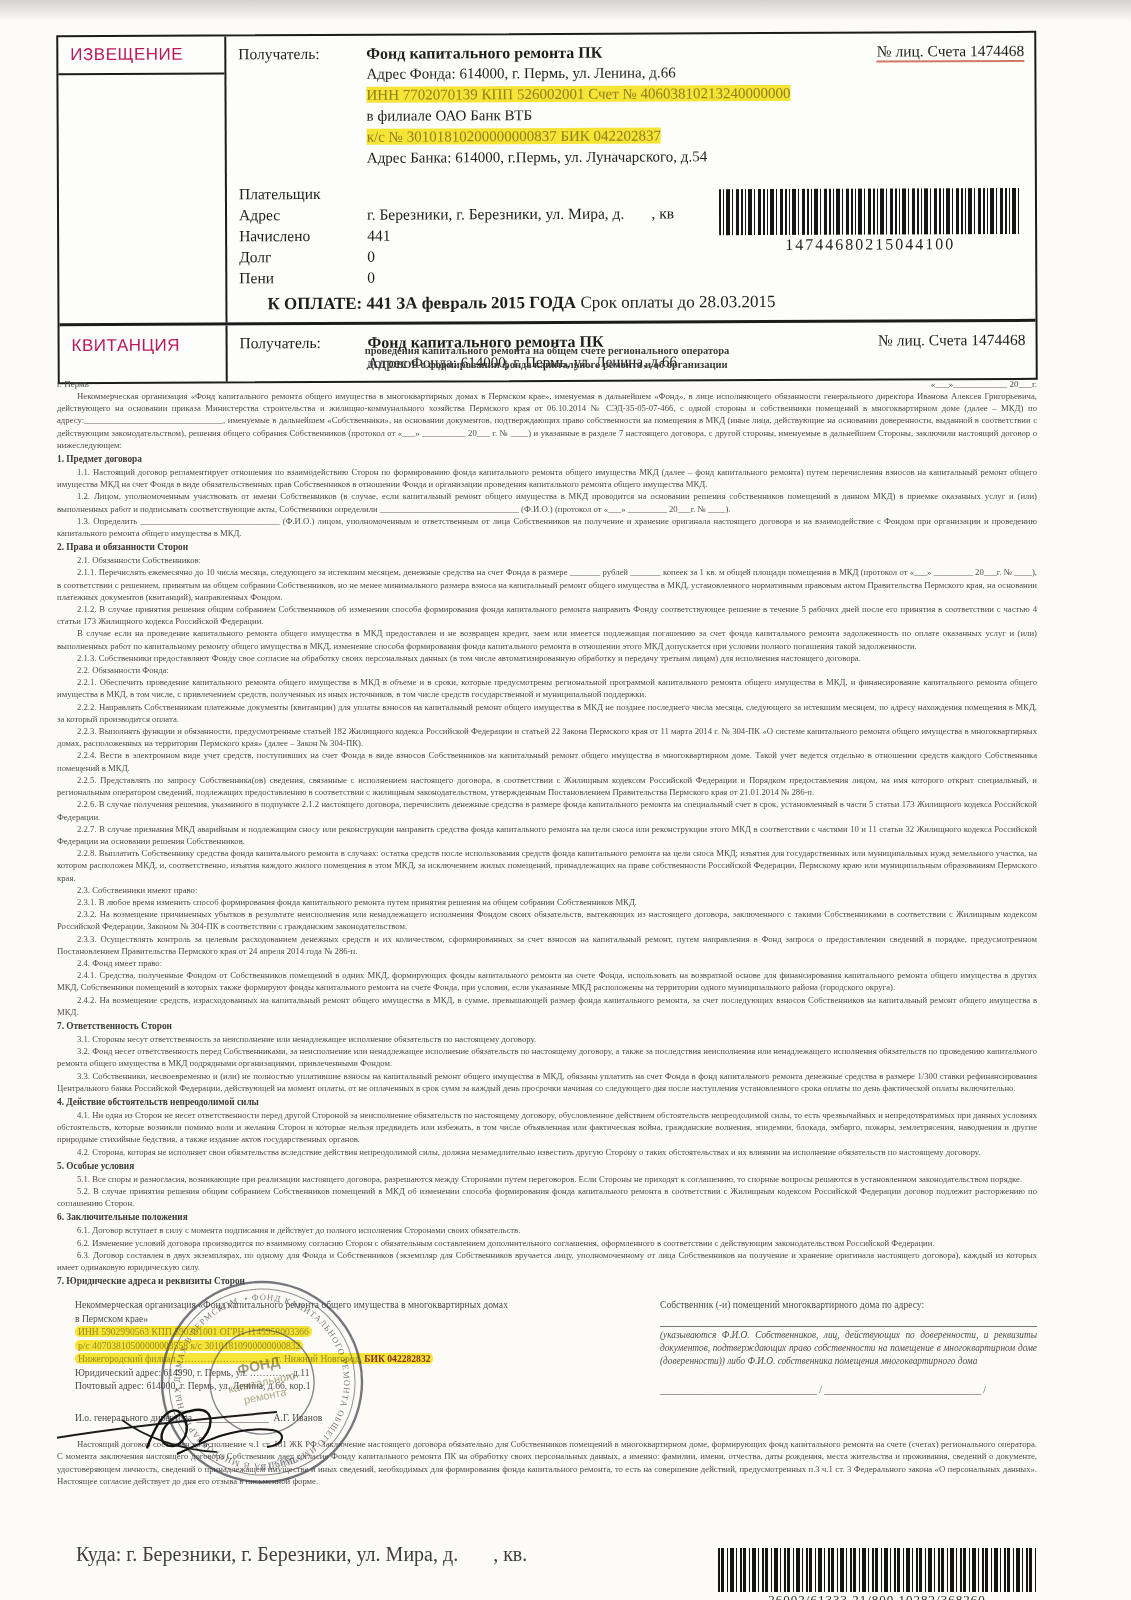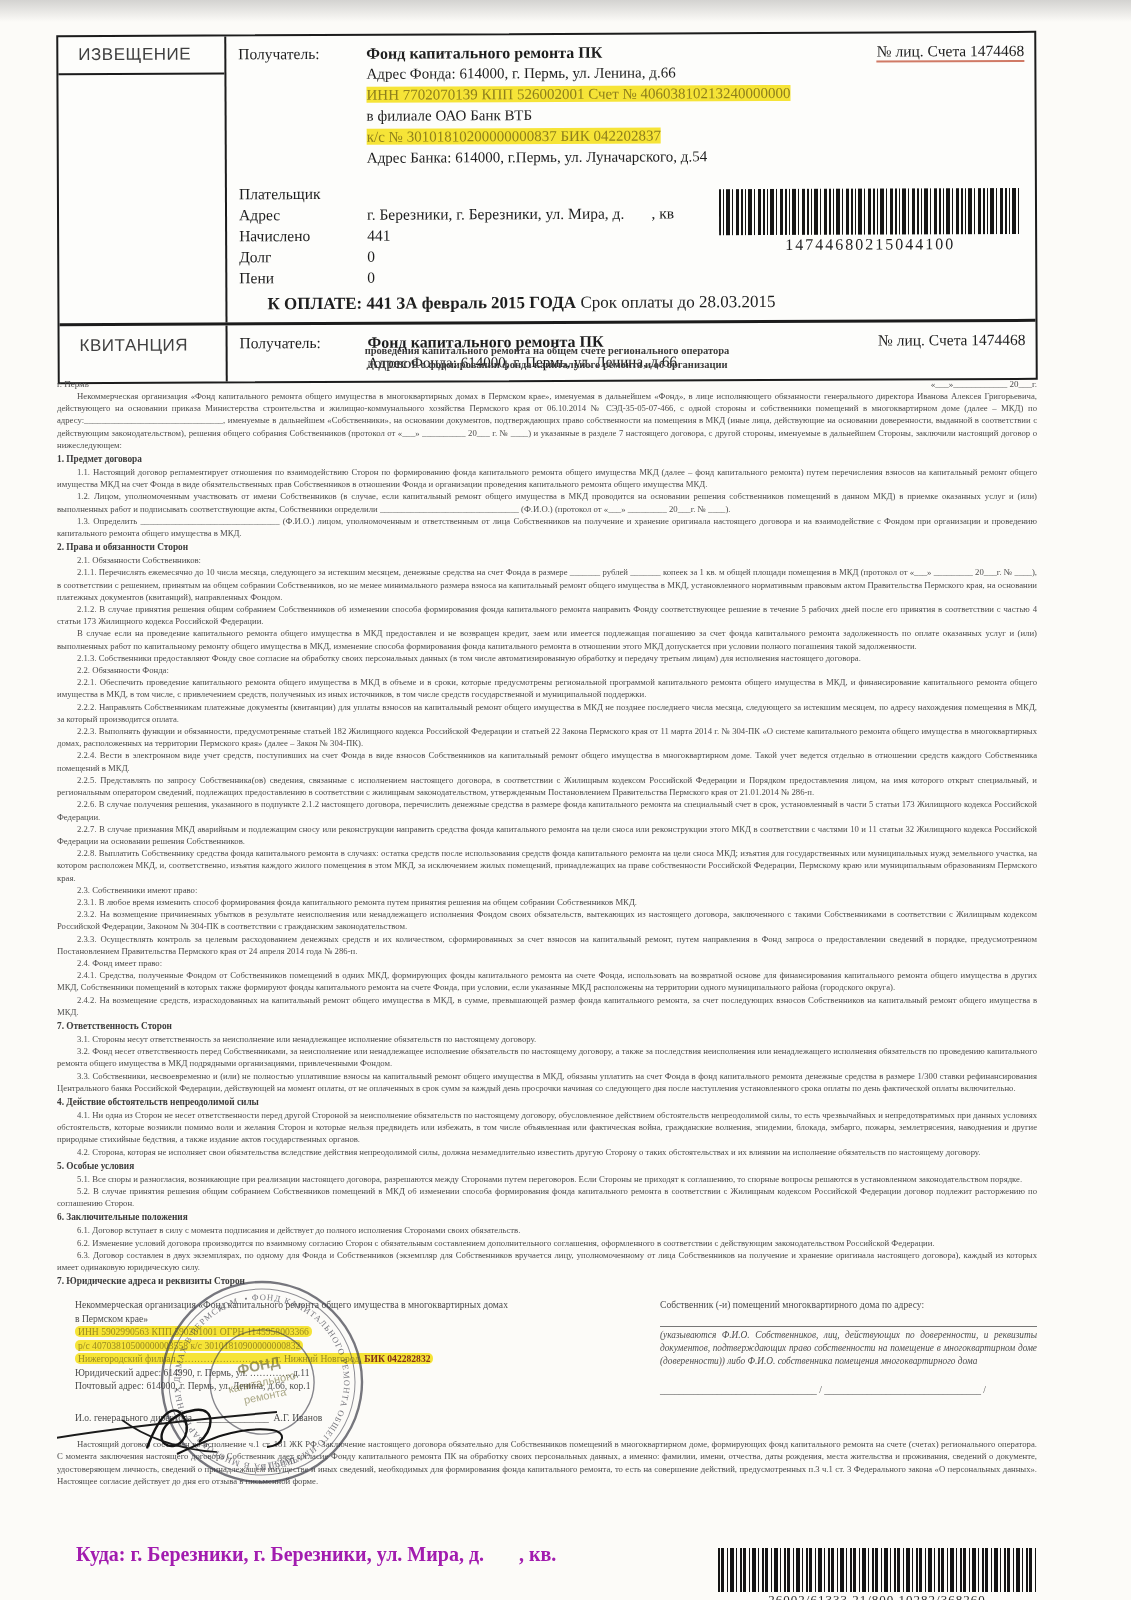--- a/index.html
+++ b/index.html
@@ -6,21 +6,21 @@
   body{background:#e9e7e2;font-family:"Liberation Serif", serif;}
   .page{position:relative;width:1131px;height:1600px;margin:0 auto;background:#fcfbf8;overflow:hidden;}
   .page::before{content:'';position:absolute;top:0;left:0;right:0;height:22px;
     background:linear-gradient(180deg,rgba(90,90,90,.25),rgba(0,0,0,0));pointer-events:none;}
 
   
   .slip{position:absolute;left:57px;top:33px;width:976px;border:2px solid #1c1c1c;background:#fdfdfb;
         transform:rotate(-0.25deg);color:#1e1e1e;}
   .slip-part{display:flex;}
   .label-col{width:168px;border-right:2px solid #1c1c1c;padding:8px 0 0 12px;box-sizing:border-box;flex:none;}
-  .slip-label{font-family:"Liberation Sans",sans-serif;font-size:17px;letter-spacing:.5px;color:#404040;margin-left:8px;}
+  .slip-label{font-family:"Liberation Sans",sans-serif;font-size:17px;letter-spacing:.5px;color:#be185d;}
   .label-rule{border-bottom:2px solid #1c1c1c;margin:8px 0 0 -12px;}
   .content-col{flex:1;padding:7px 10px 6px 12px;box-sizing:border-box;position:relative;}
   .crow{display:flex;align-items:baseline;line-height:21px;font-size:15px;}
   .clabel{width:128px;flex:none;font-size:15.5px;}
   .fund-name{font-weight:bold;font-size:16px;flex:1;}
   .acct{font-size:15.5px;white-space:nowrap;}
   .red-underline{border-bottom:2px solid #d07a66;padding-bottom:1px;}
   .subline{margin-left:128px;line-height:21px;font-size:15px;}
   .hl{background:#f6e437;color:#8e7f1c;}
   .payer-block{margin-top:14px;}
@@ -49,21 +49,21 @@
   .owner-blank{border-bottom:1px solid #777;height:12px;margin:2px 0 2px;}
   .owner-note{font-size:9.3px;text-align:justify;line-height:13px;font-style:italic;}
   .owner-sign{margin-top:16px;font-size:9.5px;}
   .signer-row{margin-top:18px;}
   .closing{margin-top:14px;}
 
   .stamp{position:absolute;left:95px;top:-26px;width:220px;height:220px;opacity:.82;pointer-events:none;transform:rotate(-12deg);}
   .signature{position:absolute;left:-30px;top:92px;width:330px;height:70px;pointer-events:none;}
 
   
-  .kuda{position:absolute;left:76px;top:1543px;font-size:20px;font-weight:bold;color:#a21caf;}
+  .kuda{position:absolute;left:76px;top:1543px;font-size:20px;font-weight:normal;color:#404040;}
   .barcode2-wrap{position:absolute;left:718px;top:1548px;width:318px;text-align:center;}
   .barcode2{height:44px;background:repeating-linear-gradient(90deg,#141414 0 2px,#fcfbf8 2px 3px,#141414 3px 6px,#fcfbf8 6px 9px,#141414 9px 10px,#fcfbf8 10px 12px,#141414 12px 16px,#fcfbf8 16px 18px,#141414 18px 19px,#fcfbf8 19px 22px);}
   .barcode2-num{font-size:13px;letter-spacing:1px;color:#2a2a2a;}
 </style>
 </head>
 <body>
 
 <div class="page">
 
   <div class="slip">

